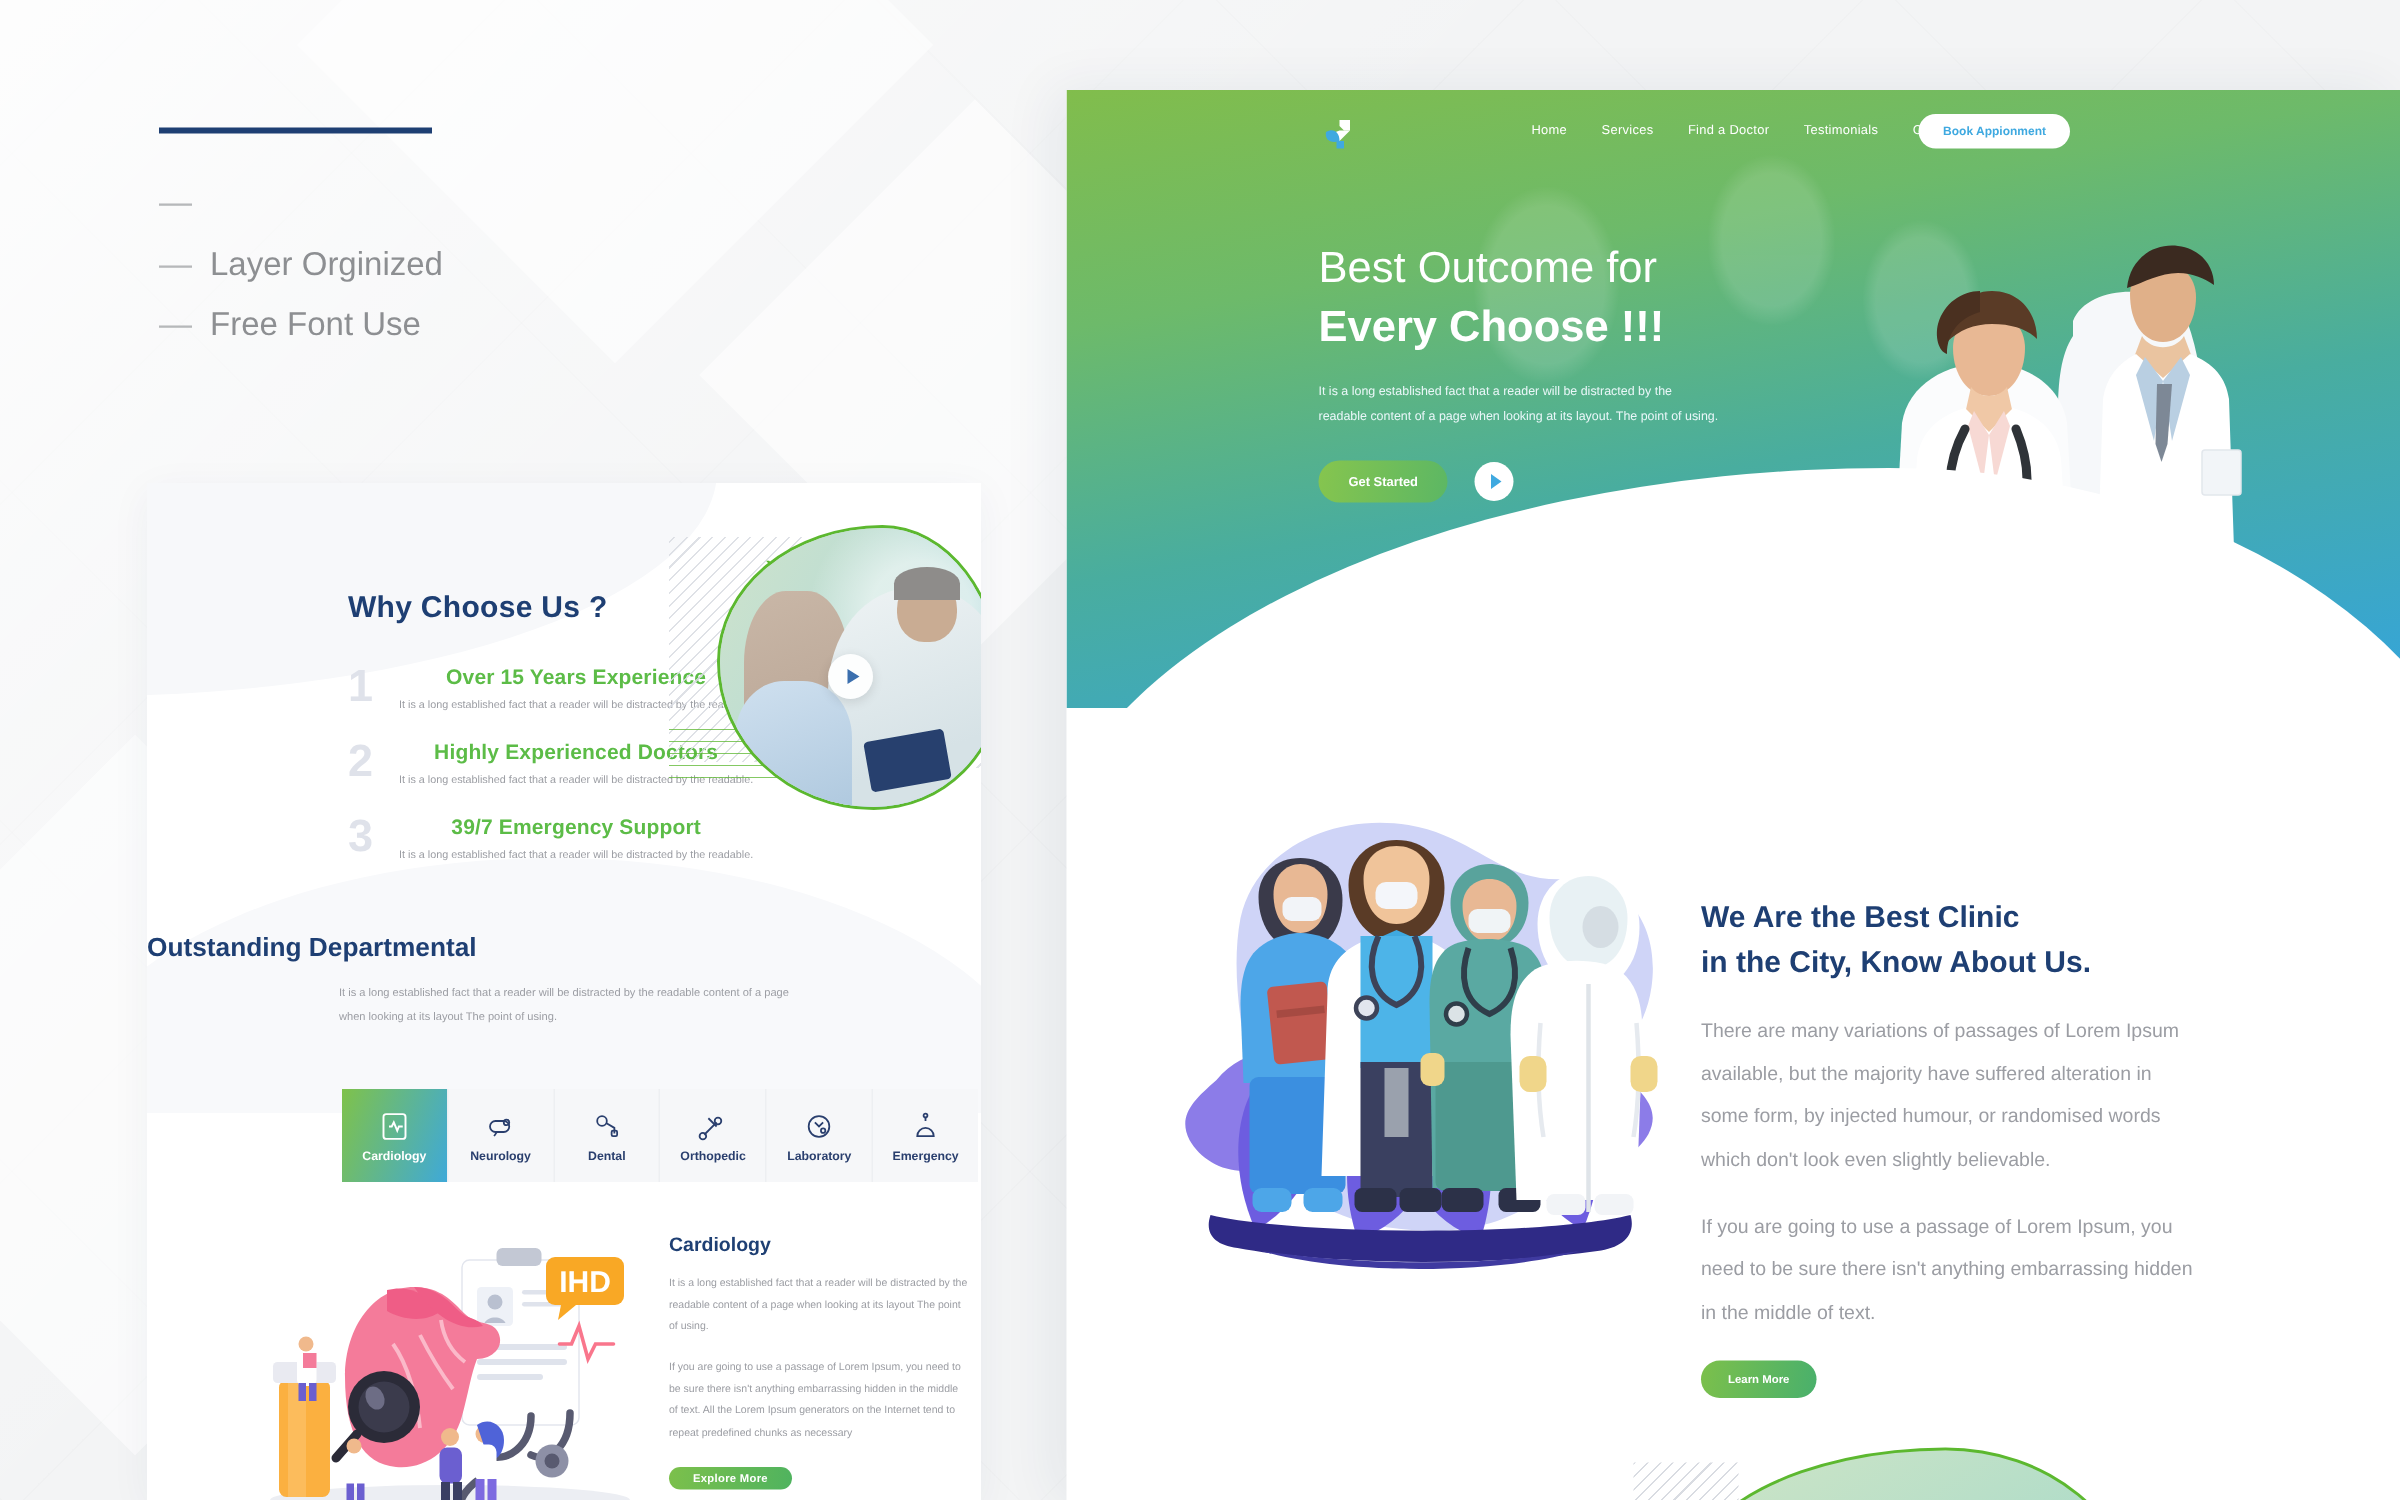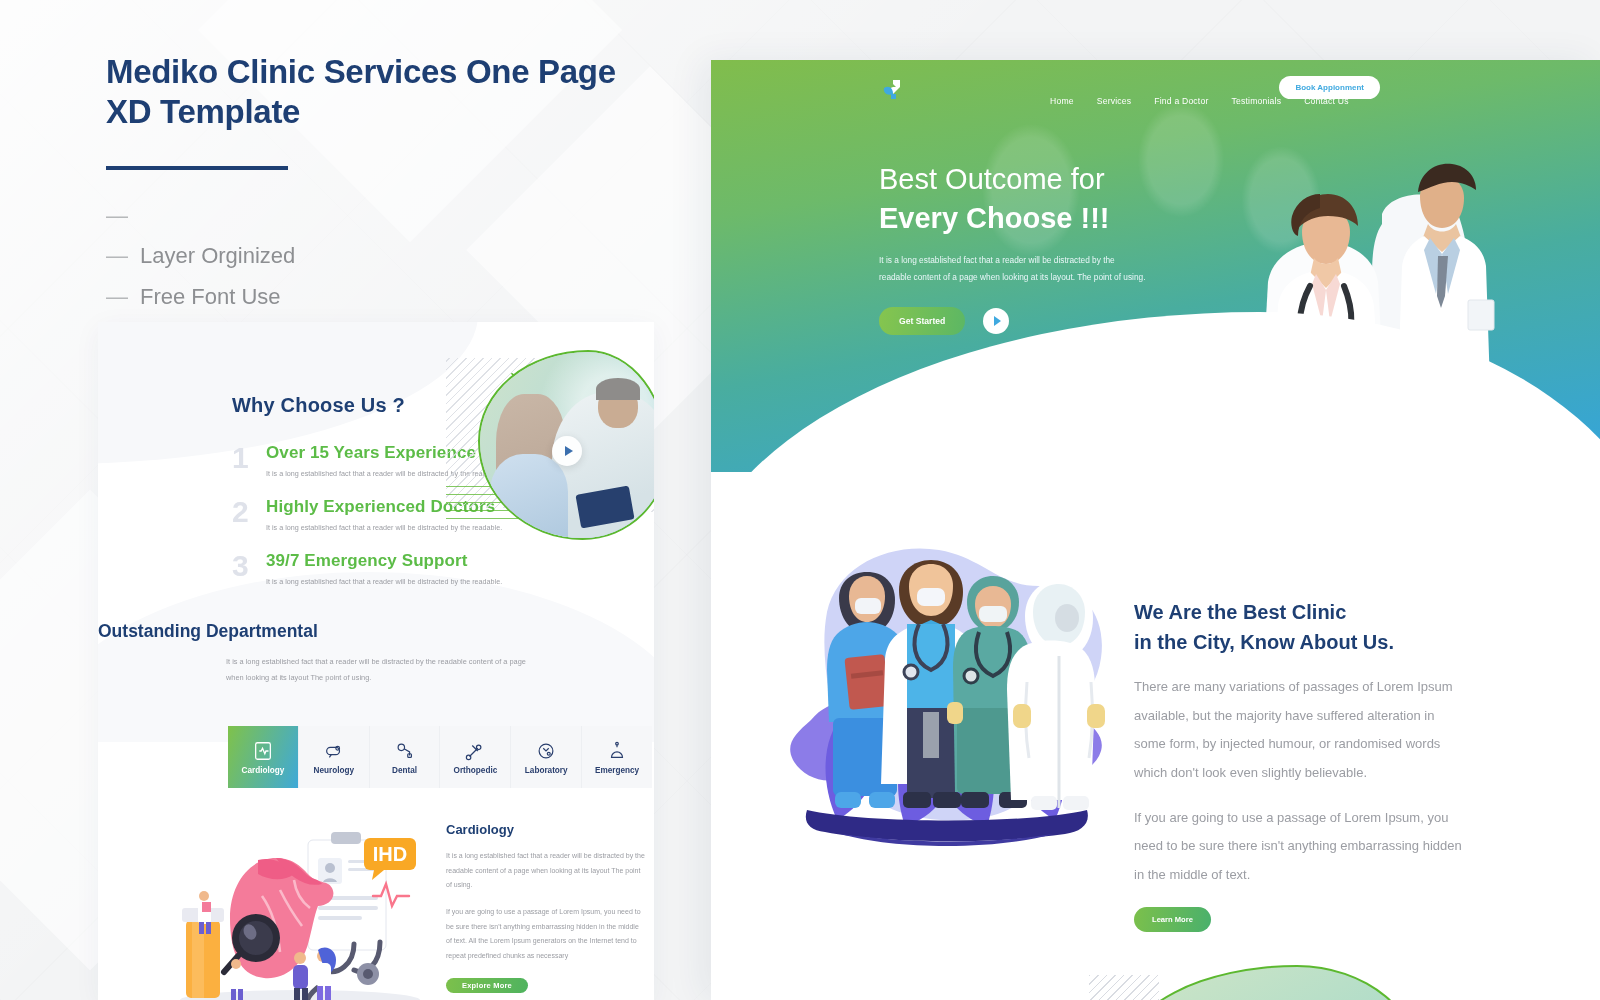--- a/index.html
+++ b/index.html
@@ -48,21 +48,21 @@
     position:absolute;left:-60px;top:250px;width:660px;height:170px;
     background:#f8f9fb;border-radius:50% 50% 0 0/100% 100% 0 0;
   }
 
   
   .why{position:absolute;left:134px;top:72px;width:300px;}
   .why h2{font-size:20px;color:#1e3f73;font-weight:bold;letter-spacing:.2px;}
   .why-list{margin-top:26px;}
   .why-item{display:flex;gap:12px;margin-bottom:16px;}
   .why-num{font-size:30px;color:#dfe2ea;font-weight:bold;line-height:1;width:22px;flex:none;}
-  .why-head{font-size:17px;color:#5cbc47;font-weight:bold;margin-bottom:4px;letter-spacing:.1px;}
+  .why-head{font-size:14px;color:#5cbc47;font-weight:bold;margin-bottom:4px;letter-spacing:.1px;text-align:center;}
   .why-body{font-size:7.2px;color:#9b9da3;line-height:1.95;}
 
   
   .blob-wrap{position:absolute;left:330px;top:22px;width:260px;height:215px;}
   .hatch{
     position:absolute;left:18px;top:14px;width:92px;height:150px;
     background:repeating-linear-gradient(-45deg,#d9dce2 0 1px,transparent 1px 6px);
     opacity:.85;
   }
   .hatch2{
@@ -160,21 +160,21 @@
       radial-gradient(ellipse 70px 95px at 180px 140px, #ffffff 0 55%, transparent 70%),
       radial-gradient(ellipse 60px 80px at 330px 110px, #ffffff 0 55%, transparent 72%),
       radial-gradient(ellipse 55px 75px at 430px 150px, #ffffff 0 55%, transparent 72%);
   }
   .hero-wave{
     position:absolute;left:-20px;bottom:-130px;width:980px;height:290px;background:#ffffff;
     border-radius:58% 42% 0 0/100% 100% 0 0;
   }
   .nav{position:absolute;left:0;top:0;width:100%;height:58px;display:flex;align-items:center;}
   .logo{position:absolute;left:168px;top:16px;width:28px;height:28px;}
-  .nav-links{position:absolute;left:310px;top:36px;display:flex;gap:23px;margin-left:29px;}
+  .nav-links{position:absolute;left:310px;top:21px;display:flex;gap:23px;}
   .nav-links a{font-size:8.6px;color:#ffffff;text-decoration:none;letter-spacing:.2px;}
   .btn-book{
     position:absolute;right:220px;top:16px;padding:7px 16px;border-radius:14px;
     background:#ffffff;color:#3fa9e0;font-size:8px;font-weight:bold;
   }
   .hero-copy{position:absolute;left:168px;top:100px;width:300px;}
   .hero-copy h1{color:#fff;font-size:29px;line-height:1.33;font-weight:300;}
   .hero-copy h1 .bold{font-weight:bold;display:block;}
   .hero-copy p{color:#f2fbff;font-size:8.3px;line-height:2;margin-top:15px;width:270px;opacity:.95;}
   .hero-actions{display:flex;align-items:center;gap:18px;margin-top:22px;}
@@ -215,21 +215,20 @@
 </style>
 </head>
 <body>
 
 <div class="page-bg"></div>
 <div class="bg-diamond" style="left:260px;top:-120px;width:300px;height:300px;"></div>
 <div class="bg-diamond" style="left:520px;top:120px;width:260px;height:260px;"></div>
 <div class="bg-diamond" style="left:-80px;top:560px;width:340px;height:340px;"></div>
 
 <div class="promo">
-  <h1>Mediko Clinic Services One Page XD Template</h1>
   <div class="rule"></div>
   <ul>
     <li>
       <span class="dash">—</span>
     </li>
     <li>
       <span class="dash">—</span>
       <span>Layer Orginized</span>
     </li>
     <li>

